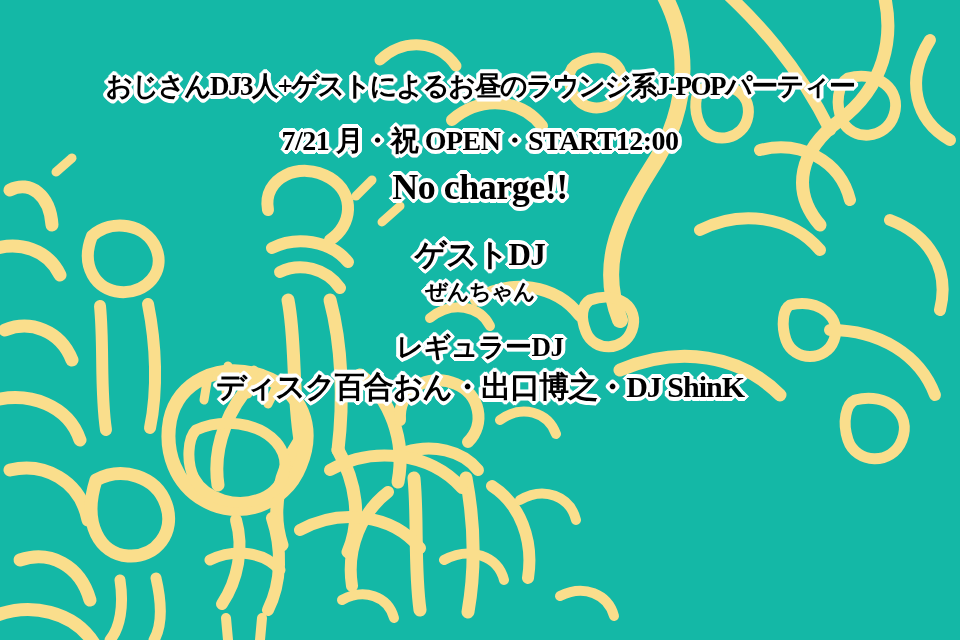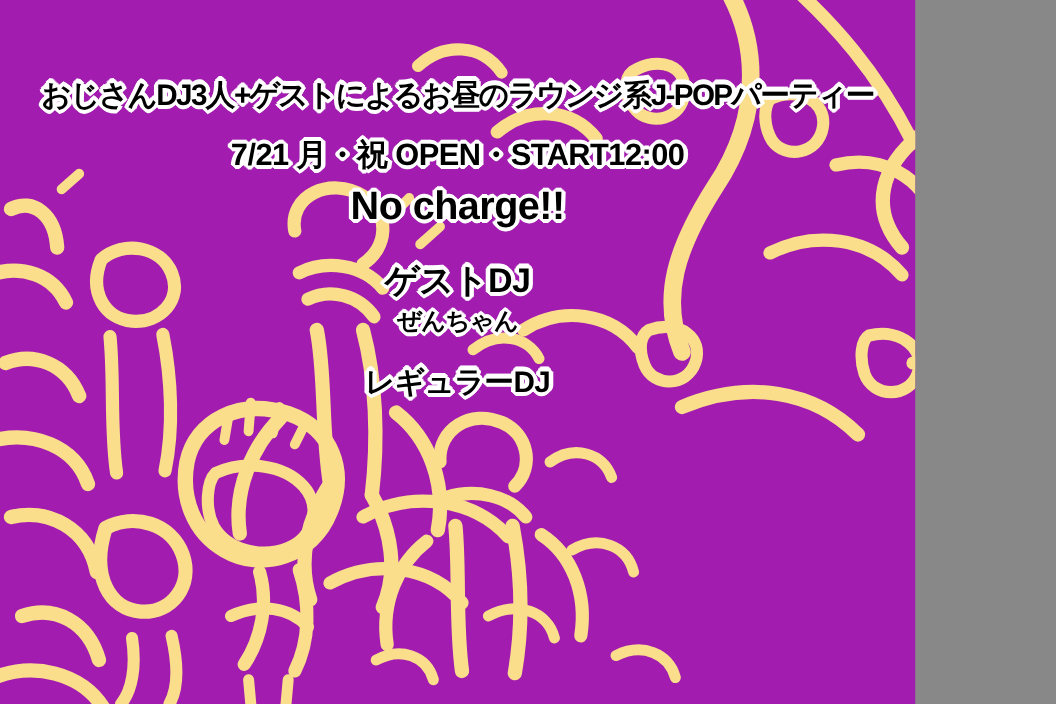--- a/index.html
+++ b/index.html
@@ -2,25 +2,25 @@
 <html><head>
 <meta charset="utf-8">
 <style>
   html, body {
     margin: 0;
     padding: 0;
     background: #888;
   }
   #poster {
     position: relative;
-    width: 832px;
+    width: 960px;
     height: 640px;
     overflow: hidden;
-    background: #a21caf;
-    font-family: Liberation Sans, sans-serif;
+    background: #14b8a6;
+    font-family: Liberation Serif, serif;
     -webkit-font-smoothing: none;
   }
 
   
   #bg-illustration {
     position: absolute;
     inset: 0;
     width: 960px;
     height: 640px;
     pointer-events: none;
@@ -217,15 +217,16 @@
     <div class="line" id="date-line">7/21 月・祝 OPEN・START12:00</div>
 
     <div class="line" id="charge-line">
       <span id="charge-main">No charge!!</span>
     </div>
 
     <div class="line" id="guest-heading">ゲストDJ</div>
     <div class="line" id="guest-names">ぜんちゃん</div>
 
     <div class="line" id="regular-heading">レギュラーDJ</div>
+    <div class="line" id="regular-names">ディスク百合おん・出口博之・DJ ShinK</div>
 
   </div>
 </div>
 
 </body></html>

